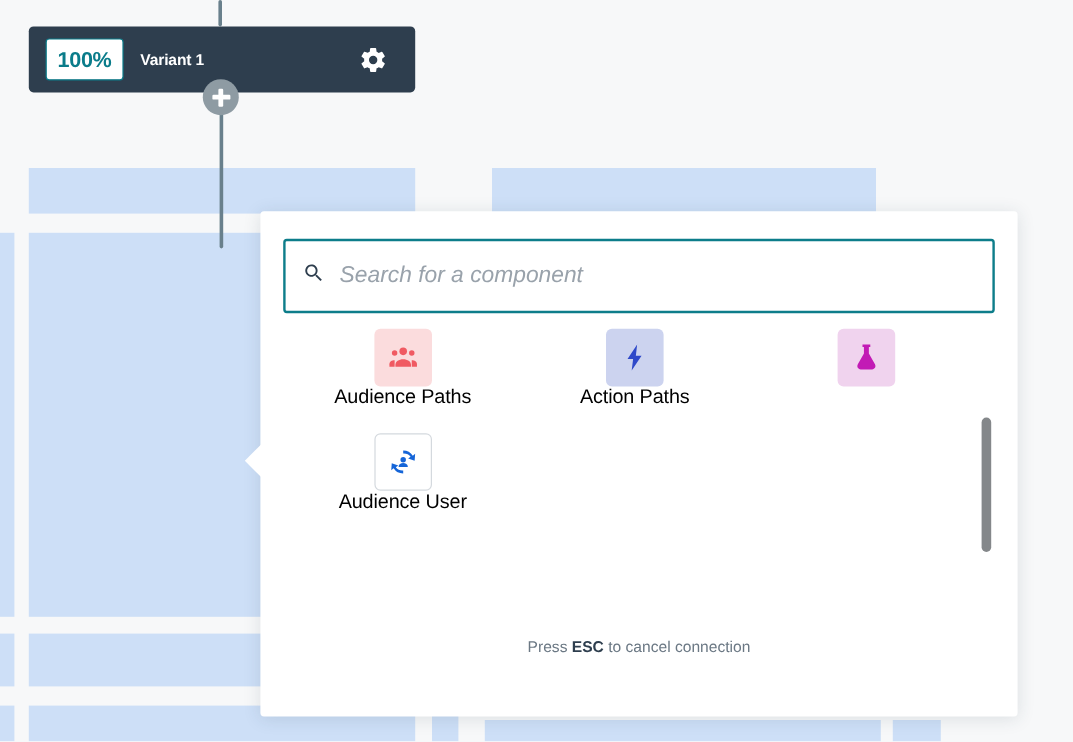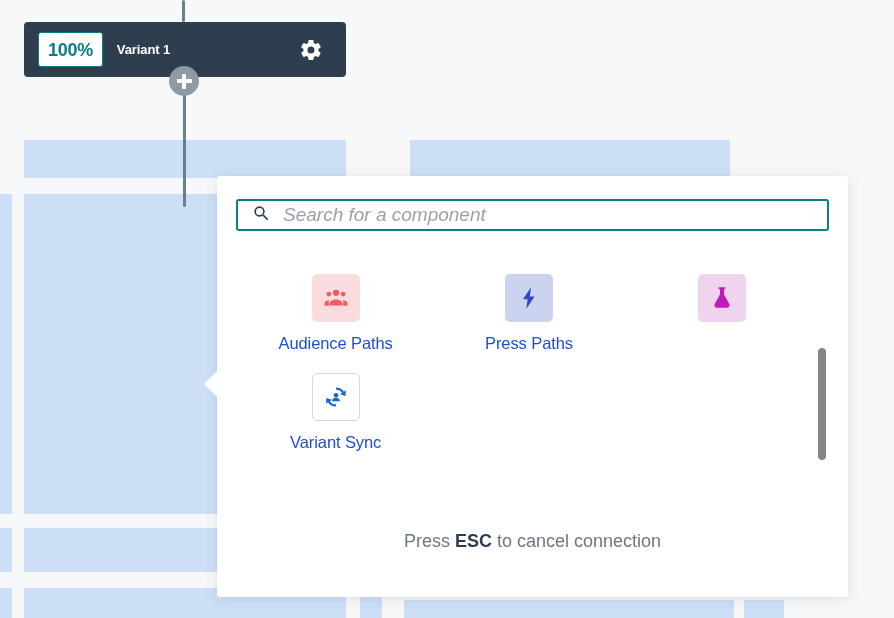--- a/index.html
+++ b/index.html
@@ -133,21 +133,21 @@
     border-top: 14px solid transparent;
     border-bottom: 14px solid transparent;
     border-right: 14px solid #ffffff;
   }
 
   .search-wrap {
     position: absolute;
     left: 19px;
     top: 23px;
     width: 593px;
-    height: 32px;
+    height: 62px;
     border: 2px solid #0d7d8a;
     border-radius: 3px;
     display: flex;
     align-items: center;
     box-sizing: border-box;
     padding: 0 14px;
     gap: 12px;
     background: #fff;
   }
   .search-input {
@@ -186,23 +186,22 @@
   .comp-tile {
     width: 48px;
     height: 48px;
     border-radius: 5px;
     display: flex;
     align-items: center;
     justify-content: center;
     box-sizing: border-box;
   }
   .comp-label {
-    margin-top: 12px;
     font-size: 16.5px;
-    color: #1d4ed8;
+    color: #000000;
     letter-spacing: -0.1px;
     white-space: nowrap;
   }
 
   
   .panel-scrollbar {
     position: absolute;
     right: 22px;
     top: 172px;
     width: 8px;
@@ -211,21 +210,21 @@
     background: #84878a;
   }
 
   
   .panel-footer {
     position: absolute;
     left: 0;
     right: 0;
     top: 355px;
     text-align: center;
-    font-size: 18px;
+    font-size: 13px;
     color: #6b7884;
   }
   .panel-footer b {
     color: #2e3e4e;
     font-weight: bold;
   }
 </style>
 </head>
 <body>
 
@@ -285,39 +284,39 @@
             </svg>
           </div>
           <div class="comp-label">Audience Paths</div>
         </div>
         <div class="comp-item">
           <div class="comp-tile" style="background: rgb(204, 211, 239);">
             <svg width="26" height="26" viewBox="0 0 24 24" aria-hidden="true">
               <path d="M13.8 2 6.4 13.1h4.3L9.6 22l7.6-11.5h-4.4L13.8 2Z" fill="#2f49c9"></path>
             </svg>
           </div>
-          <div class="comp-label">Press Paths</div>
+          <div class="comp-label">Action Paths</div>
         </div>
         <div class="comp-item">
           <div class="comp-tile" style="background: rgb(240, 211, 238);">
             <svg width="26" height="26" viewBox="0 0 24 24" aria-hidden="true">
               <path d="M9 2h6v1.9h-1.1v4.9l4.7 8.4c1 1.8-.2 3.9-2.2 3.9H7.6c-2 0-3.2-2.1-2.2-3.9l4.7-8.4V3.9H9V2Z" fill="#c21bb5"></path>
             </svg>
           </div>
         </div>
         <div class="comp-item">
           <div class="comp-tile" style="background: rgb(255, 255, 255); border: 1px solid rgb(212, 217, 222);">
             <svg width="26" height="26" viewBox="0 0 24 24" aria-hidden="true">
               <path d="M12 3.2a8.8 8.8 0 0 1 7.4 4l1.8-1.5-.4 5.3-5-1.6 1.9-1.5A6.6 6.6 0 0 0 12 5.4V3.2Z" fill="#1565d8"></path>
               <path d="M12 20.8a8.8 8.8 0 0 1-7.4-4l-1.8 1.5.4-5.3 5 1.6-1.9 1.5A6.6 6.6 0 0 0 12 18.6v2.2Z" fill="#1565d8"></path>
               <circle cx="12" cy="10.3" r="2.1" fill="#1565d8"></circle>
               <path d="M8.5 15.3c0-1.6 1.6-2.6 3.5-2.6s3.5 1 3.5 2.6v.6h-7v-.6Z" fill="#1565d8"></path>
             </svg>
           </div>
-          <div class="comp-label">Variant Sync</div>
+          <div class="comp-label">Audience User</div>
         </div>
       </div>
 
     <div class="panel-scrollbar" style="background: rgb(132, 135, 138);"></div>
 
     <div class="panel-footer">
       <span>Press </span><b>ESC</b><span> to cancel connection</span>
     </div>
   </div>
 

